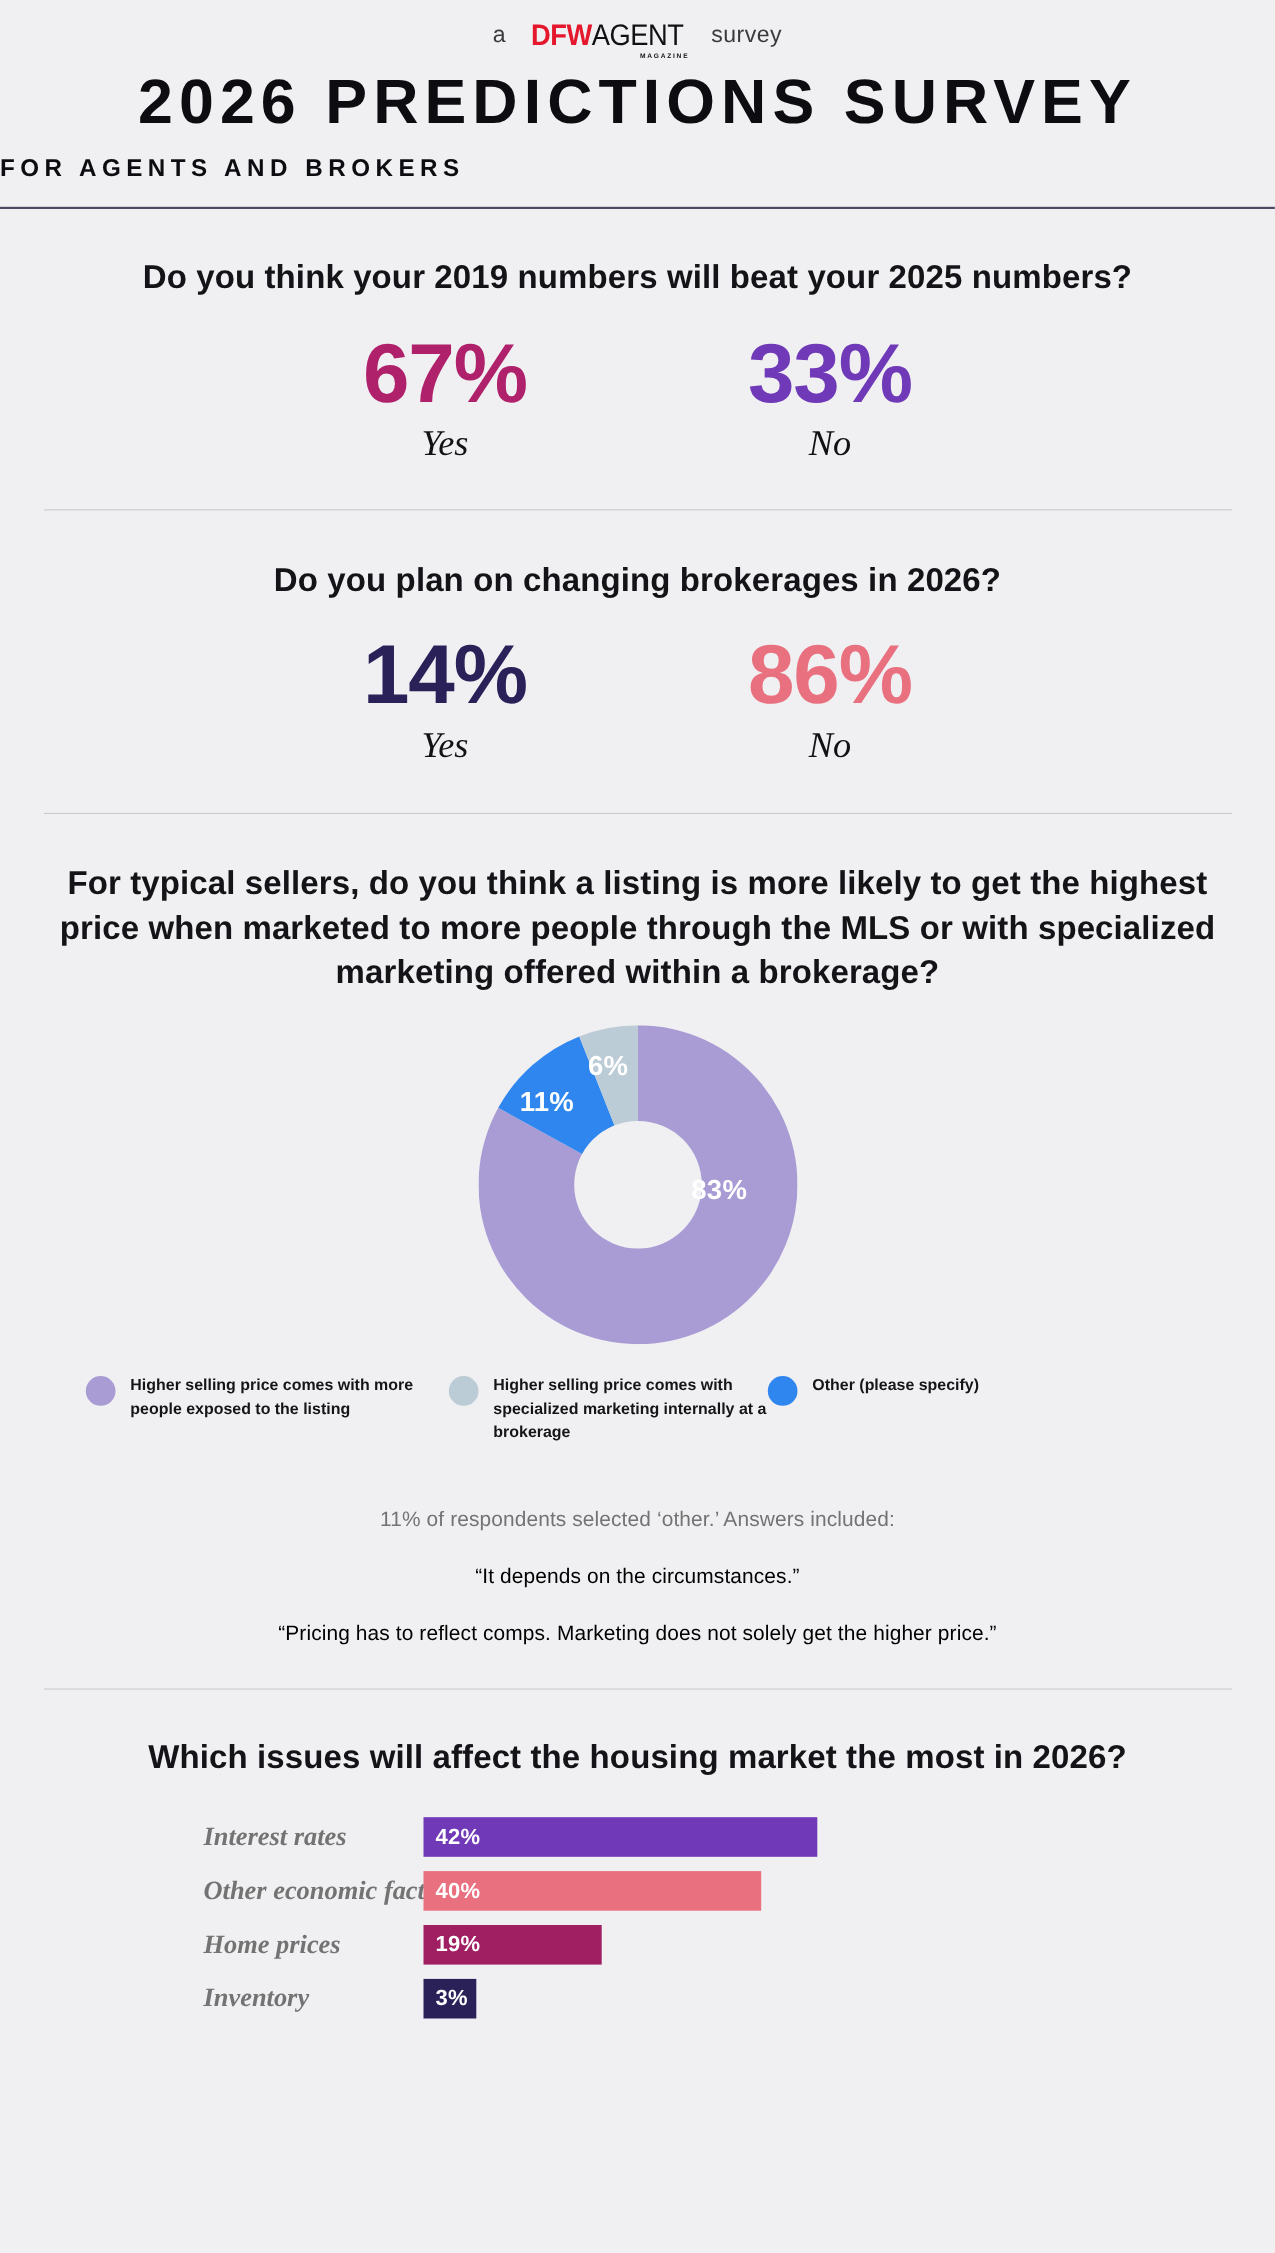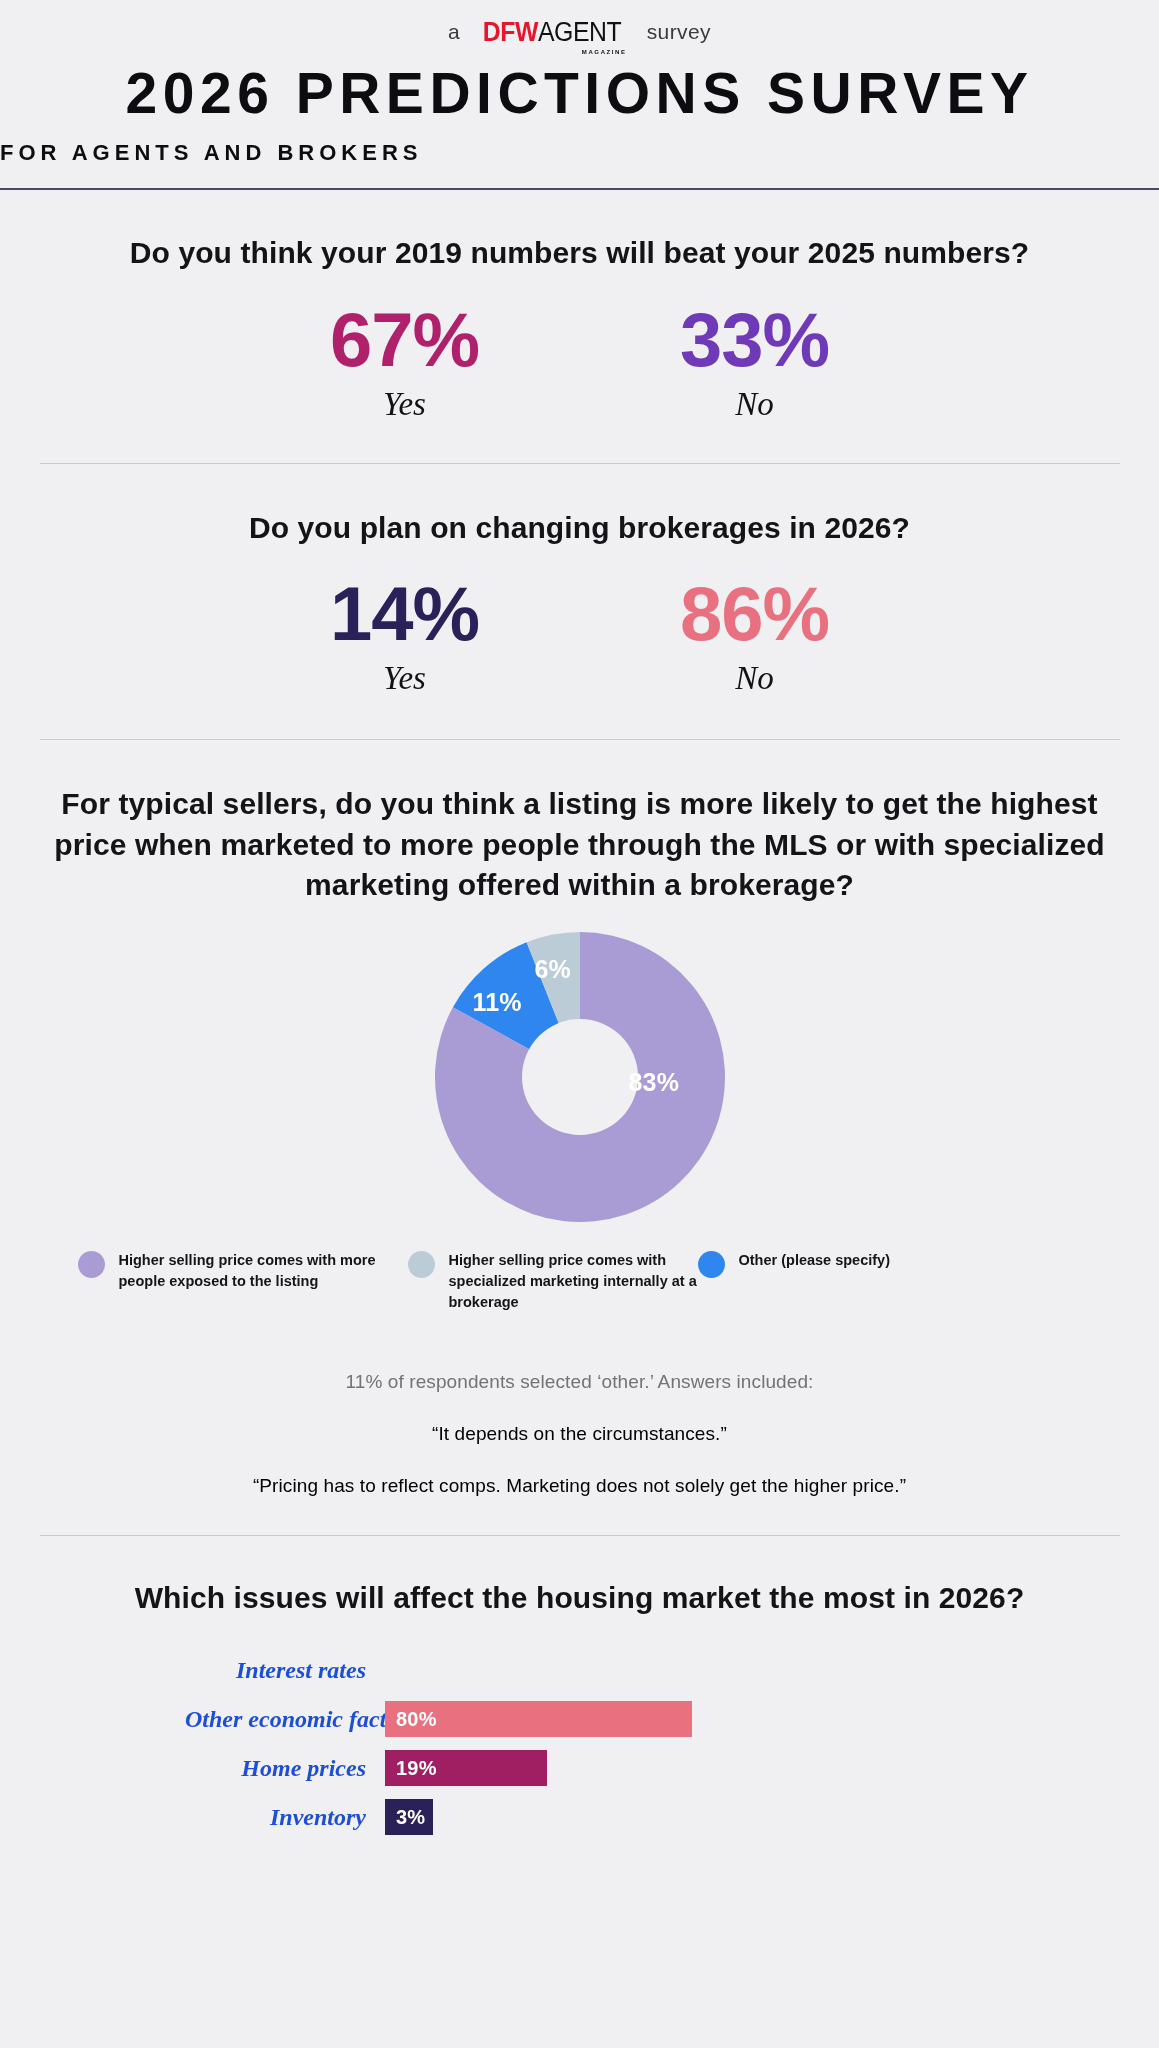--- a/index.html
+++ b/index.html
@@ -202,27 +202,27 @@
     margin-top: 34px;
     display: flex;
     flex-direction: column;
     gap: 13px;
     align-items: flex-start;
     padding-left: 185px;
   }
   .bar-row { display: flex; align-items: center; height: 36px; }
   .bar-label {
     width: 200px;
-    text-align: right;
+    text-align: left;
     padding-right: 19px;
     font-family: "Liberation Serif", serif;
     font-style: italic;
     font-weight: 700;
     font-size: 24px;
-    color: #1d4ed8;
+    color: #737373;
     white-space: nowrap;
   }
   .bar {
     height: 36px;
     display: flex;
     align-items: center;
     padding-left: 11px;
   }
   .bar-value {
     font-family: "Liberation Sans Narrow", "Liberation Sans", sans-serif;
@@ -332,25 +332,28 @@
     <div style="height:38px"></div>
   </section>
 
   <div class="rule-light"></div>
 
   <section class="sec mt-q4 pad-b3">
     <p class="q-text">Which issues will affect the housing market the most in 2026?</p>
     <div class="bars" id="bars">
         <div class="bar-row">
           <div class="bar-label">Interest rates</div>
+          <div class="bar" style="background: rgb(111, 57, 183); width: 358px;">
+            <span class="bar-value">42%</span>
+          </div>
         </div>
         <div class="bar-row">
           <div class="bar-label">Other economic factors</div>
           <div class="bar" style="background: rgb(232, 112, 127); width: 306.857px;">
-            <span class="bar-value">80%</span>
+            <span class="bar-value">40%</span>
           </div>
         </div>
         <div class="bar-row">
           <div class="bar-label">Home prices</div>
           <div class="bar" style="background: rgb(159, 31, 98); width: 161.952px;">
             <span class="bar-value">19%</span>
           </div>
         </div>
         <div class="bar-row">
           <div class="bar-label">Inventory</div>

